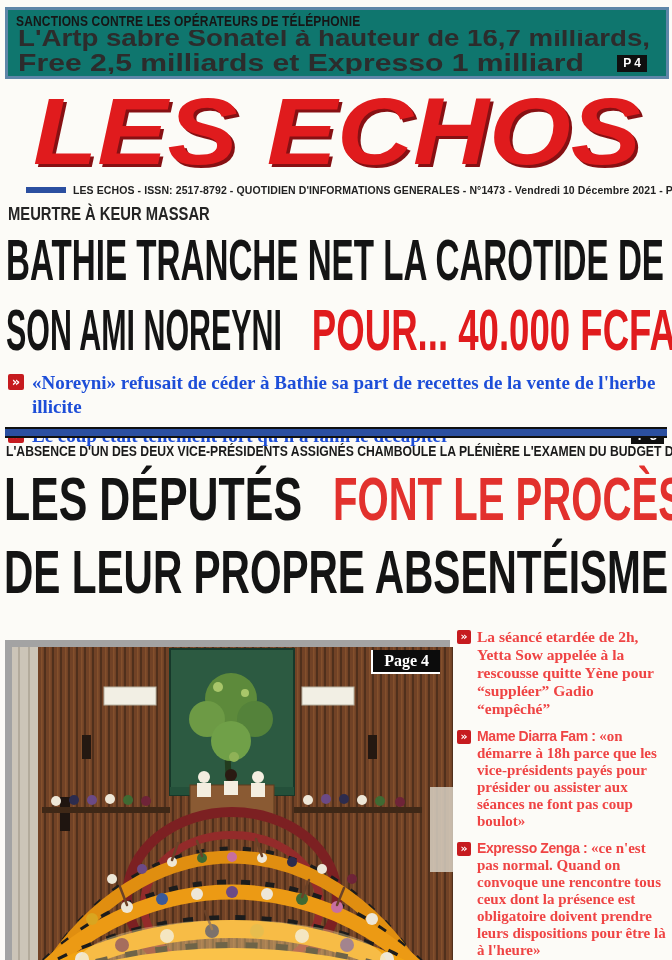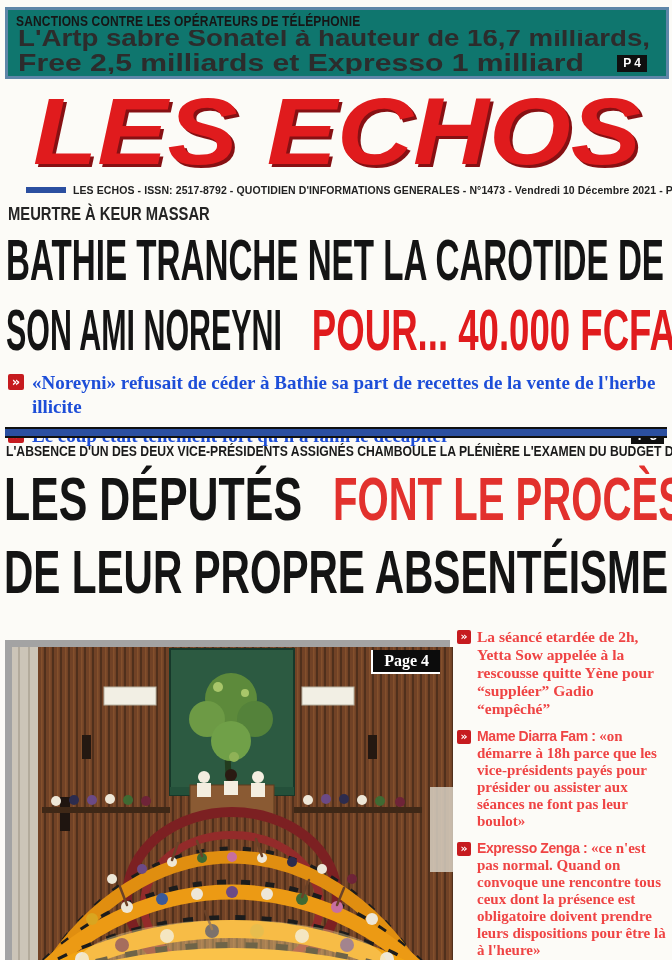--- a/index.html
+++ b/index.html
@@ -241,20 +241,20 @@
   <span class="page4-badge">Page 4</span>
 </div>
 
 <div class="abs right-col">
   <div class="rb first">
     <span class="chev">»</span>
     <span class="rb-tx"><span class="name"></span><span>La séancé etardée de 2h, Yetta Sow appelée à la rescousse quitte Yène pour “suppléer” Gadio “empêché”</span></span>
   </div>
   <div class="rb">
     <span class="chev">»</span>
-    <span class="rb-tx"><span class="name">Mame Diarra Fam :</span> <span>«on démarre à 18h parce que les vice-présidents payés pour présider ou assister aux séances ne font pas leur boulot»</span></span>
+    <span class="rb-tx"><span class="name">Mame Diarra Fam :</span> <span>«on démarre à 18h parce que les vice-présidents payés pour présider ou assister aux séances ne font pas coup boulot»</span></span>
   </div>
   <div class="rb">
     <span class="chev">»</span>
     <span class="rb-tx"><span class="name">Expresso Zenga :</span> <span>«ce n'est pas normal. Quand on convoque une rencontre tous ceux dont la présence est obligatoire doivent prendre leurs dispositions pour être là à l'heure»</span></span>
   </div>
 
 </div>
 
 </body></html>

